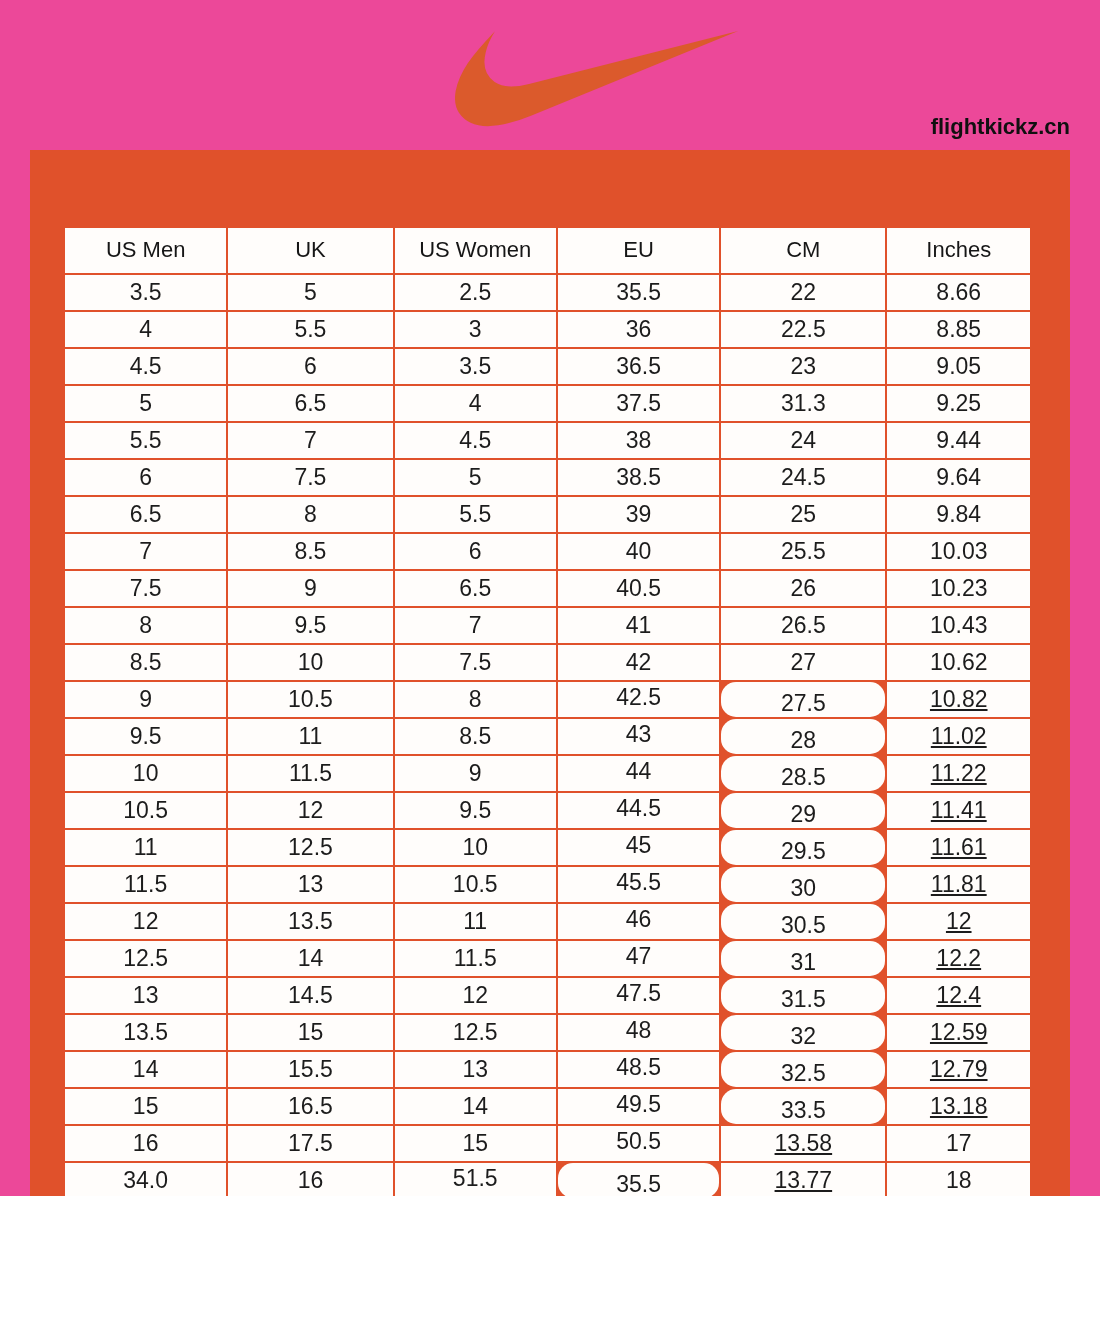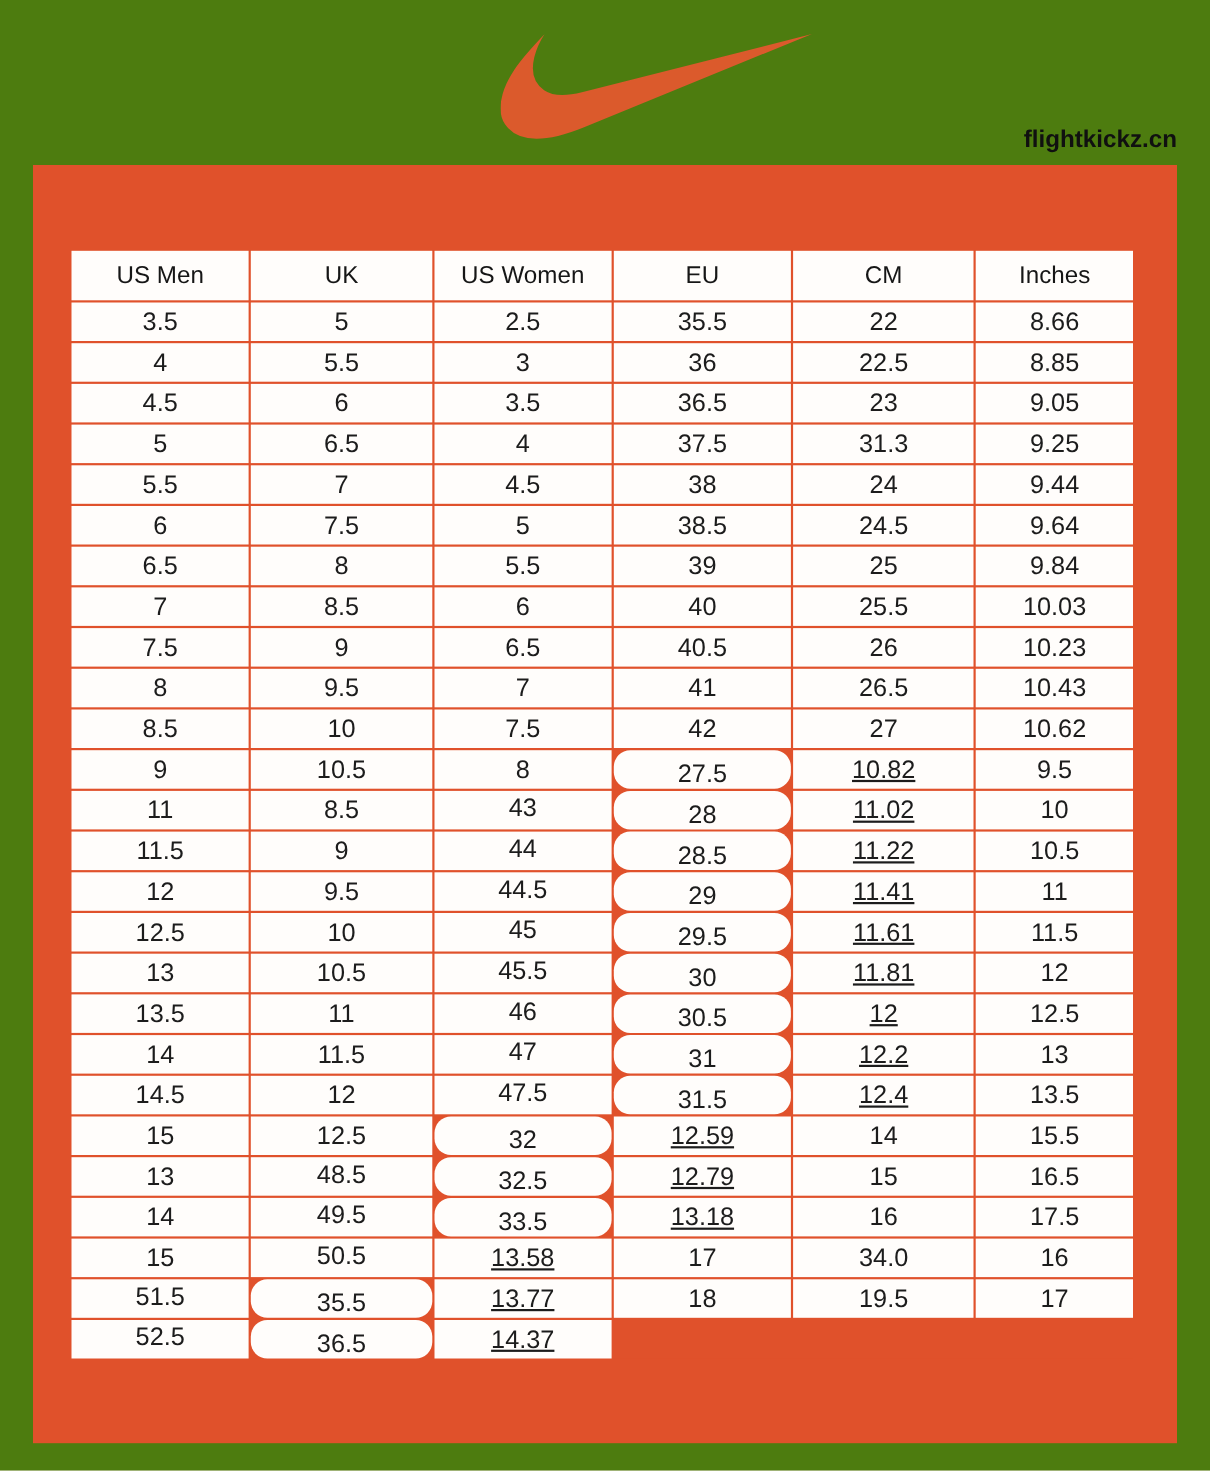--- a/index.html
+++ b/index.html
@@ -1,20 +1,20 @@
 <!DOCTYPE html>
 <html><head>
 <meta charset="utf-8">
 <style>
   html, body { margin: 0; padding: 0; background: #ffffff; }
   .page {
     position: relative;
     width: 1100px;
-    height: 1337px;
-    background: #4d7c0f;
+    height: 1196px;
+    background: #ec4899;
     overflow: hidden;
     font-family: "Liberation Sans", sans-serif;
   }
   .swoosh {
     position: absolute;
     left: 455px;
     top: 15px;
     width: 285px;
     height: 127px;
   }
@@ -147,20 +147,21 @@
         <div class="cell">10.43</div>
         <div class="cell">8.5</div>
         <div class="cell">10</div>
         <div class="cell">7.5</div>
         <div class="cell">42</div>
         <div class="cell">27</div>
         <div class="cell">10.62</div>
         <div class="cell">9</div>
         <div class="cell">10.5</div>
         <div class="cell">8</div>
+        <div class="cell eu-high">42.5</div>
         <div class="cell cm-low">27.5</div>
         <div class="cell in-low">10.82</div>
         <div class="cell">9.5</div>
         <div class="cell">11</div>
         <div class="cell">8.5</div>
         <div class="cell eu-high">43</div>
         <div class="cell cm-low">28</div>
         <div class="cell in-low">11.02</div>
         <div class="cell">10</div>
         <div class="cell">11.5</div>
@@ -200,20 +201,21 @@
         <div class="cell in-low">12.2</div>
         <div class="cell">13</div>
         <div class="cell">14.5</div>
         <div class="cell">12</div>
         <div class="cell eu-high">47.5</div>
         <div class="cell cm-low">31.5</div>
         <div class="cell in-low">12.4</div>
         <div class="cell">13.5</div>
         <div class="cell">15</div>
         <div class="cell">12.5</div>
+        <div class="cell eu-high">48</div>
         <div class="cell cm-low">32</div>
         <div class="cell in-low">12.59</div>
         <div class="cell">14</div>
         <div class="cell">15.5</div>
         <div class="cell">13</div>
         <div class="cell eu-high">48.5</div>
         <div class="cell cm-low">32.5</div>
         <div class="cell in-low">12.79</div>
         <div class="cell">15</div>
         <div class="cell">16.5</div>

